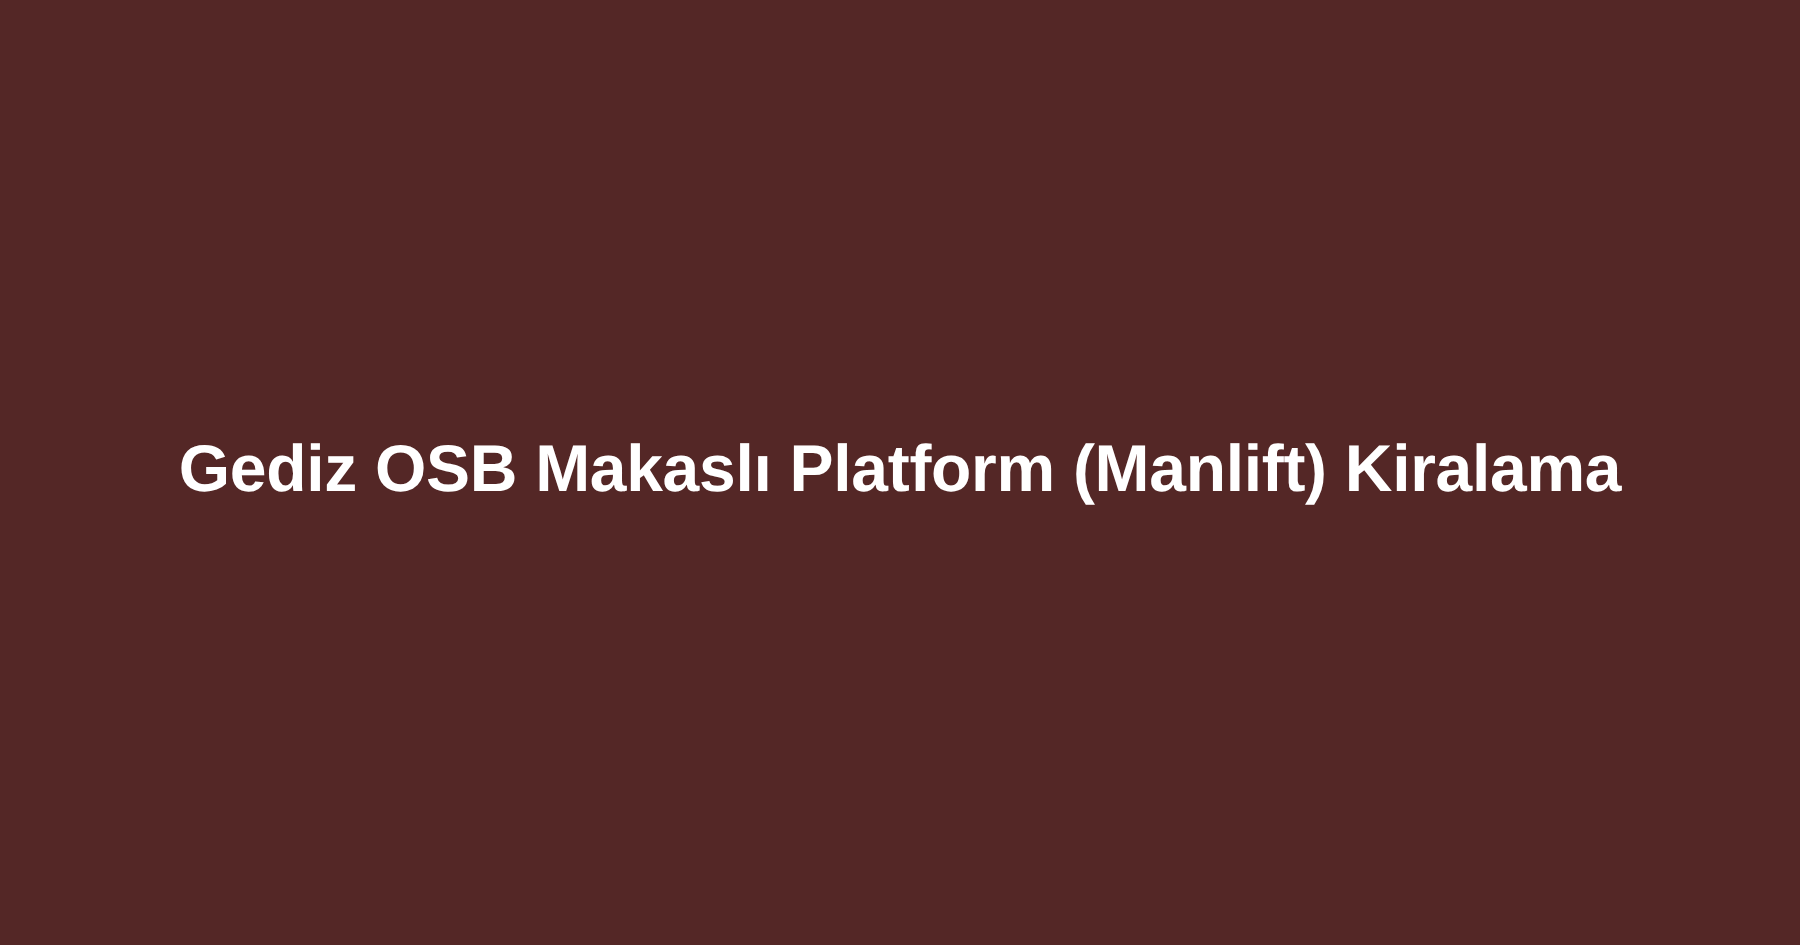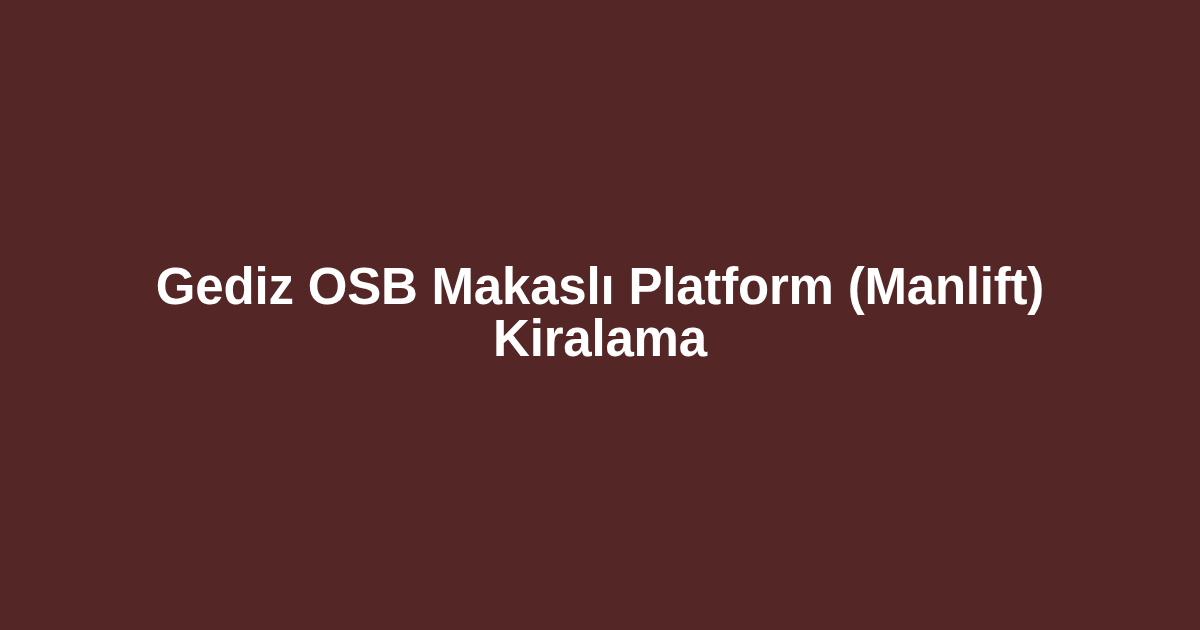--- a/index.html
+++ b/index.html
@@ -30,21 +30,21 @@
     width: 1000px;
     margin: 0;
     padding: 0;
     text-align: center;
   }
 
   .card-title {
     margin: 0;
     padding: 0;
     font-family: "Liberation Sans", sans-serif;
-    font-size: 51px;
+    font-size: 44px;
     font-weight: 700;
     line-height: 52px;
     letter-spacing: -0.2px;
     color: #ffffff;
     text-align: center;
     word-wrap: break-word;
     
     transform: translateY(-2px);
   }
 </style>

